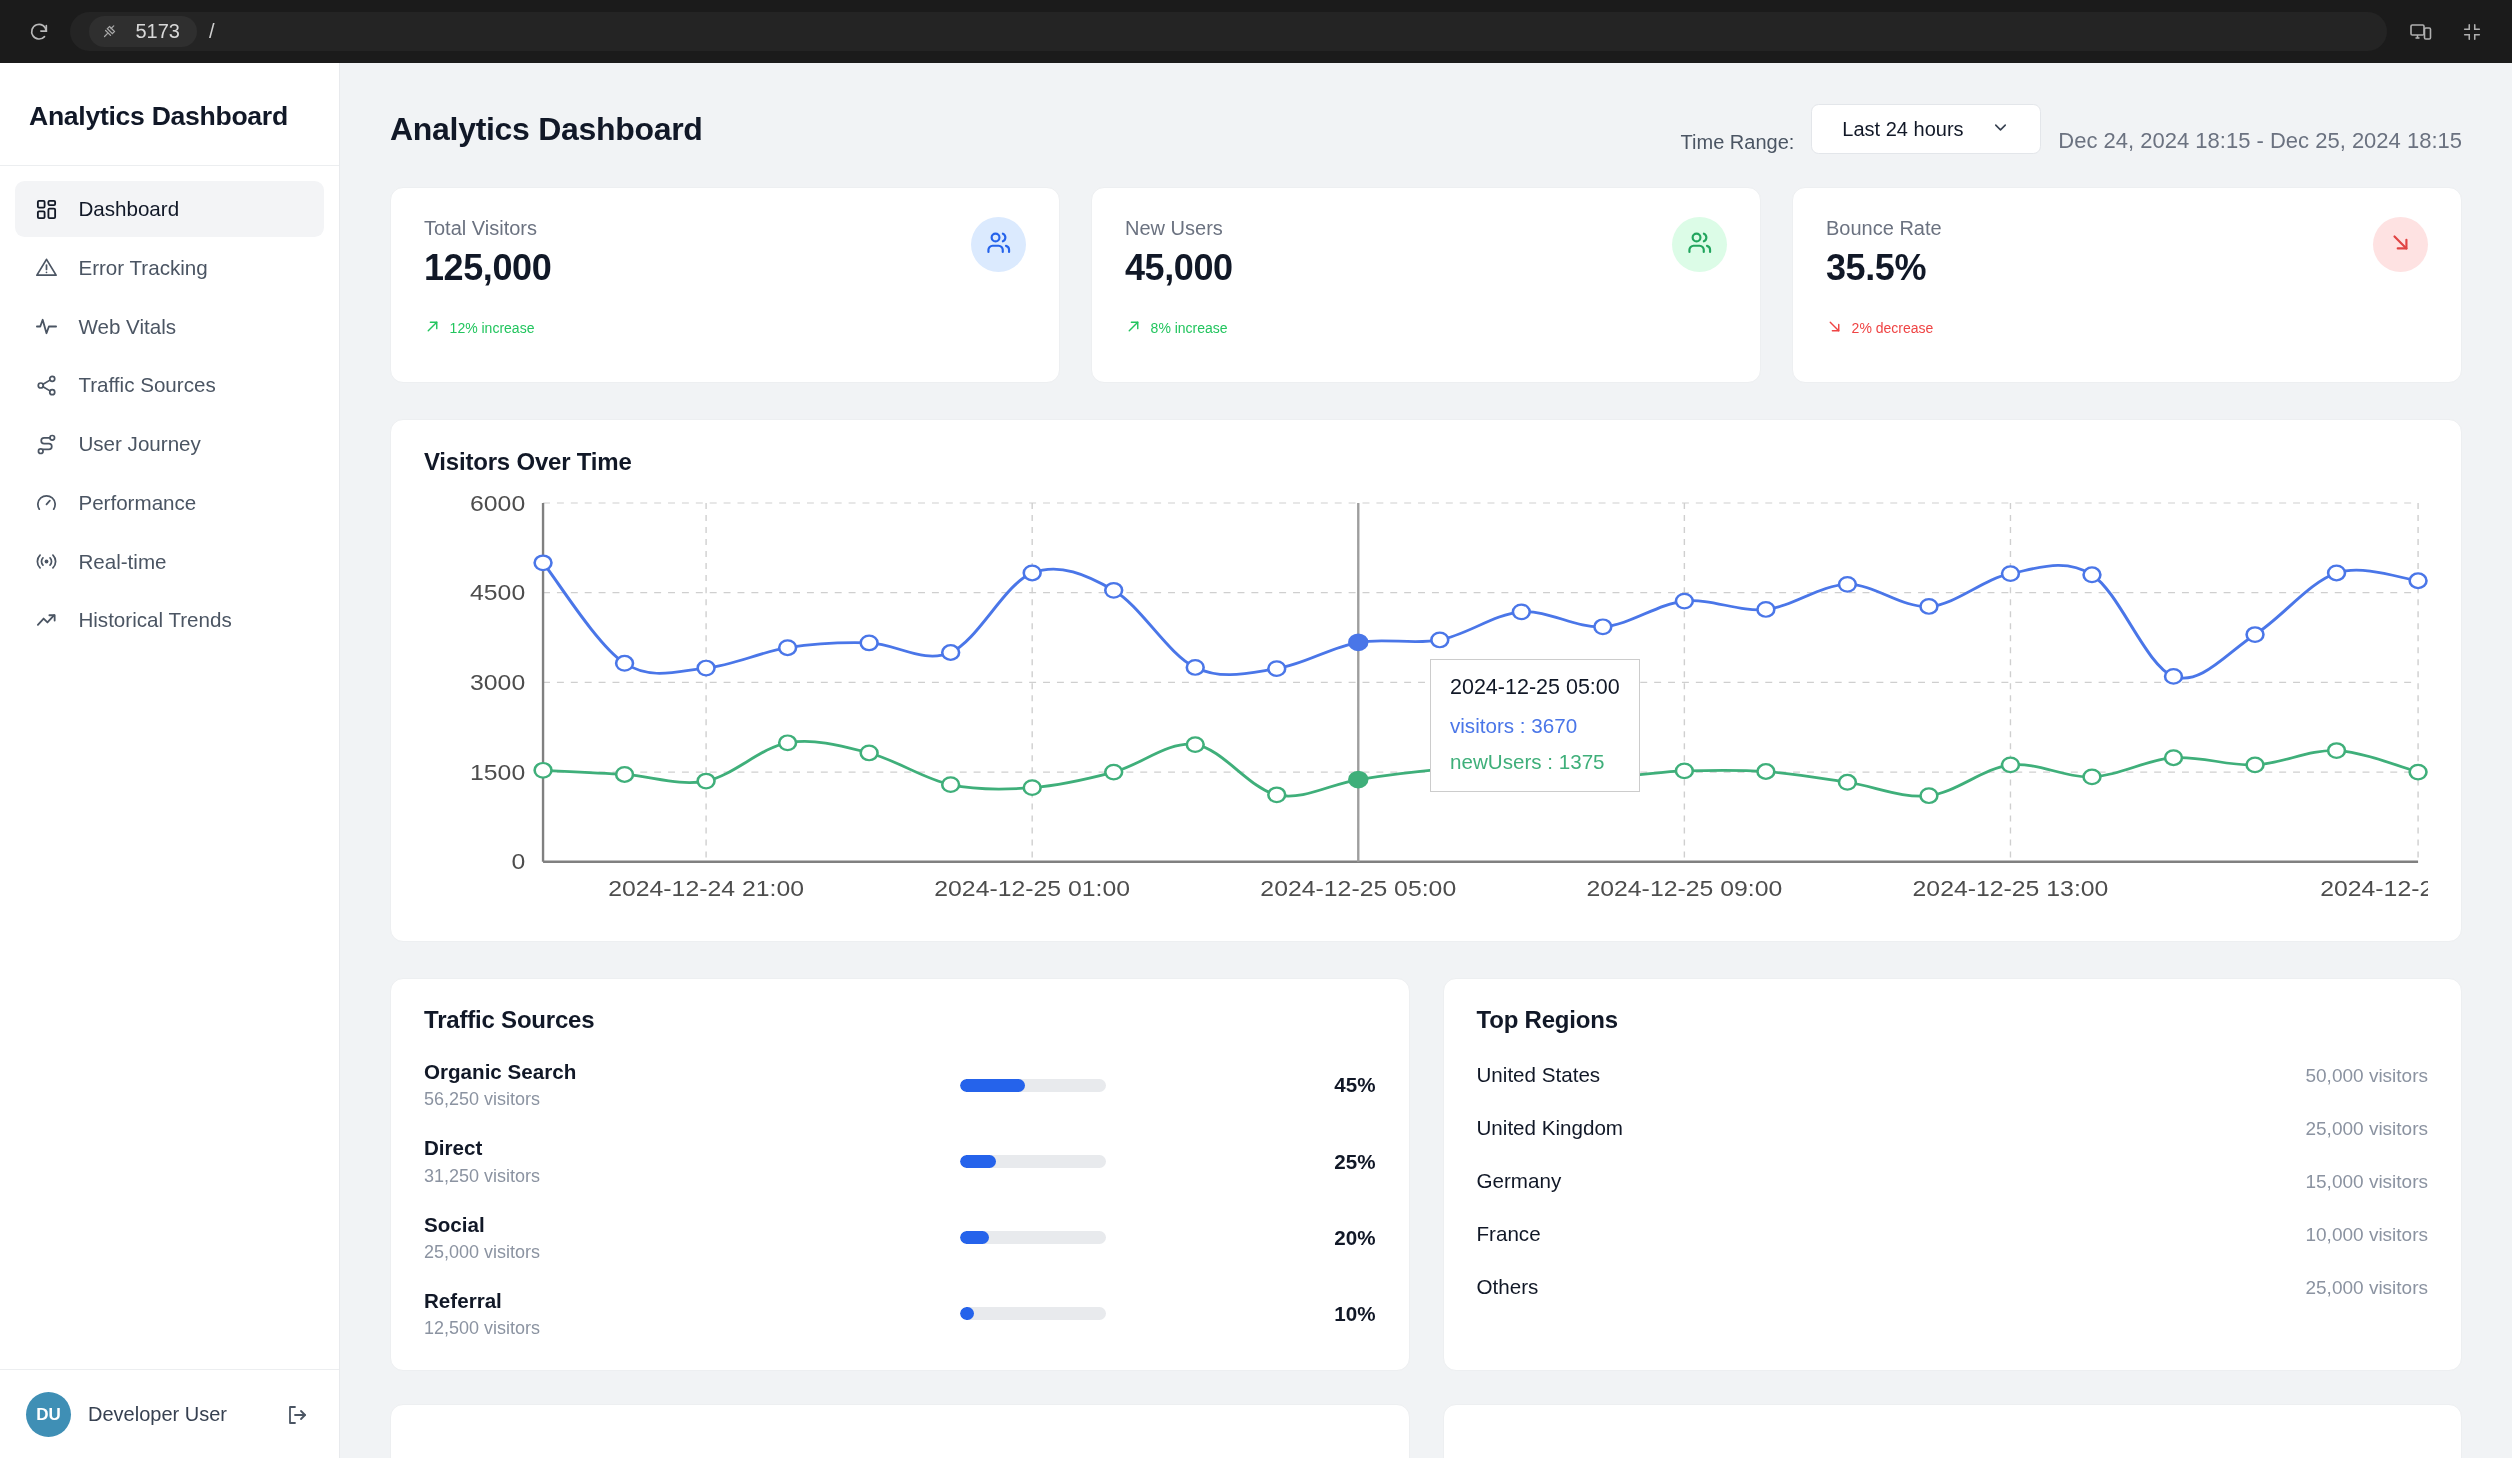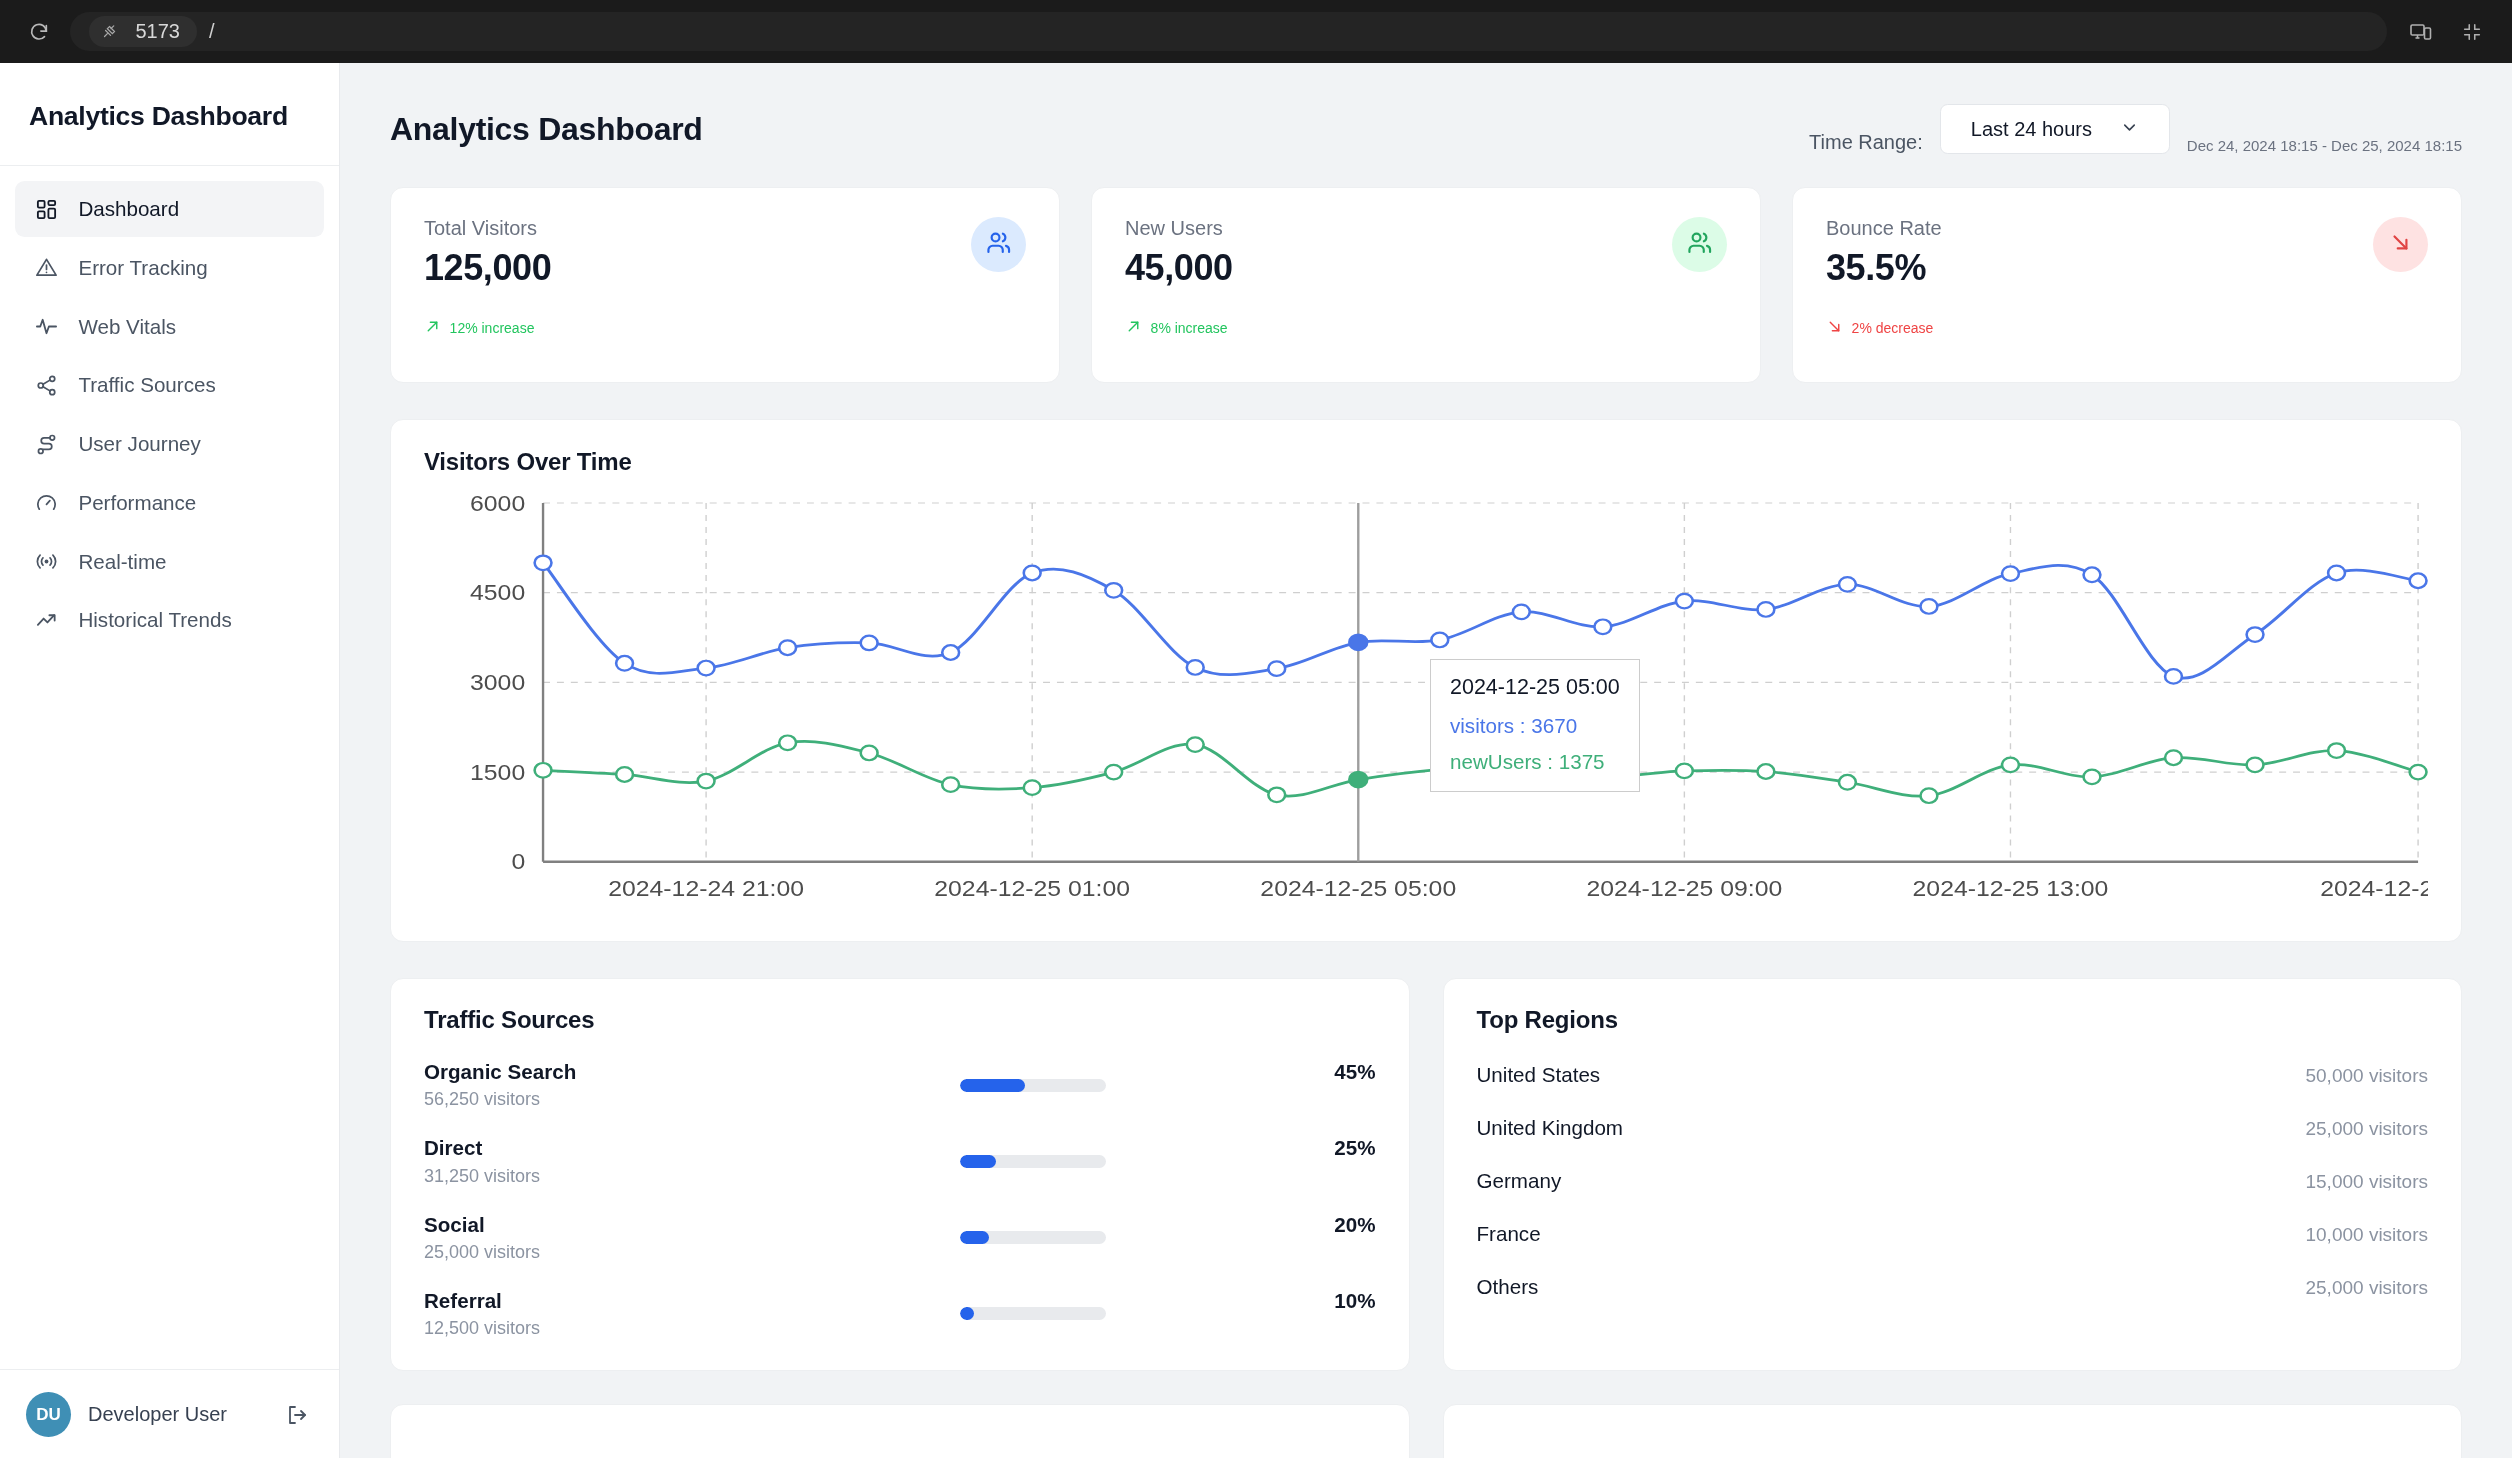--- a/index.html
+++ b/index.html
@@ -67,21 +67,21 @@
   }
   #page-title { font-size: 32px; font-weight: 700; color: #111827; letter-spacing: -0.3px; }
   #time-controls { display: flex; align-items: flex-end; gap: 17px; }
   #time-range-label { font-size: 20px; color: #4b5563; }
   #time-range-select {
     position: relative; background: #ffffff; border: 0.9px solid #e3e6ea;
     border-radius: 7.7px; height: 50px; width: 230px;
     display: flex; align-items: center; padding: 0 30px; cursor: pointer;
   }
   #time-range-value { font-size: 20px; color: #111827; flex:1; }
-  #time-range-display { font-size: 15px; color: #6b7280; margin-top: 9px; }
+  #time-range-display { font-size: 22px; color: #6b7280; margin-top: 9px; }
 
   
   #stat-row { display: grid; grid-template-columns: repeat(3,1fr); gap: 31px; margin-bottom: 36px; }
   .stat-card {
     background: #fff; border: 0.9px solid #edeff1; border-radius: 13px;
     padding: 29px 33px 31px 33px; position: relative; min-height: 196px;
   }
   .stat-label { font-size: 20px; color: #6b7280; margin-bottom: 6.9px; }
   .stat-value { font-size: 36px; font-weight: 700; color: #111827; letter-spacing: -0.4px; }
   .stat-delta { font-size: 14px; margin-top: 29px; display: flex; align-items: center; gap: 8.6px; }
@@ -109,21 +109,21 @@
   .tt-title { font-size: 21.5px; color:#111827; margin-bottom: 13.7px; }
   .tt-row { font-size: 20.6px; margin-bottom: 12px; }
   .tt-row:last-child { margin-bottom: 0; }
 
   
   #bottom-row { display: grid; grid-template-columns: 1fr 1fr; gap: 33px; margin-bottom: 33px; }
   .panel {
     background:#fff; border:0.9px solid #edeff1; border-radius:13px;
     padding: 27.5px 33px 31px 33px;
   }
-  .src-row { display: flex; margin-top: 26px; }
+  .src-row { display: flex; align-items: center; margin-top: 26px; }
   .src-info { width: 343px; flex-shrink: 0; }
   .src-name { font-size: 20.6px; font-weight: 600; color: #111827; }
   .src-sub { font-size: 18px; color: #8b93a1; margin-top: 5.1px; }
   .src-bar-wrap { flex: 1; display:flex; align-items:center; justify-content:center; }
   .src-bar-track { width: 146px; height: 13px; background: #e8eaed; border-radius: 6.9px; overflow: hidden; }
   .src-bar-fill { height: 100%; background: #2563eb; border-radius: 6.9px; }
   .src-pct { width: 77px; text-align: right; font-size: 20.6px; font-weight: 600; color:#111827; flex-shrink:0; }
 
   .region-row {
     display:flex; align-items:flex-end; justify-content:space-between;

